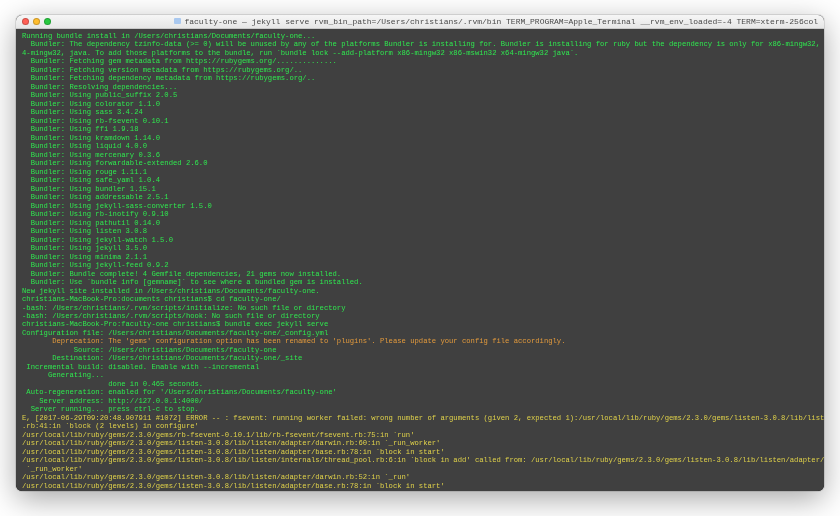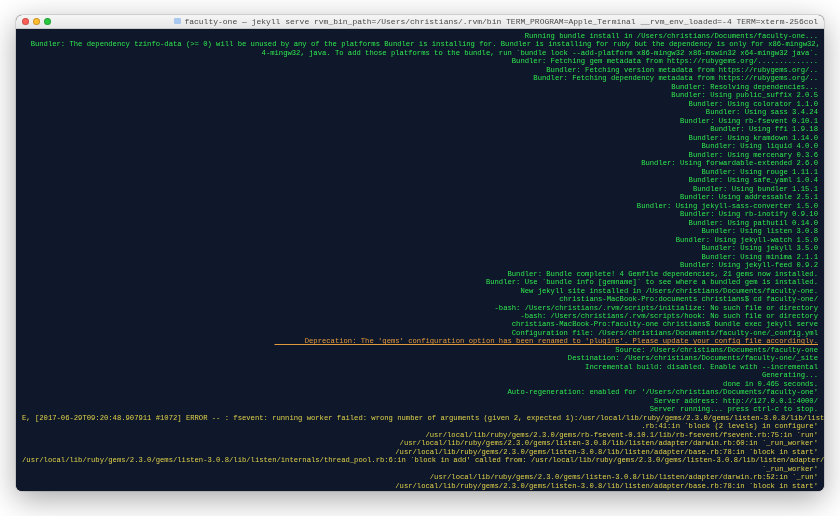--- a/index.html
+++ b/index.html
@@ -36,31 +36,30 @@
   }
   .traffic { display: flex; gap: 4px; margin-right: 120px; }
   .dot { width: 7px; height: 7px; border-radius: 50%; border: 0.5px solid rgba(0,0,0,0.2); }
   .dot.close { background: #ff5f56; }
   .dot.min   { background: #ffbd2e; }
   .dot.max   { background: #27c93f; }
   .folder-icon { width:8px; height:6px; background:#a9c8ef; border-radius:1px; position:relative; top:-1px; }
   .title-text { white-space: nowrap; overflow: hidden; text-overflow: clip; flex:0 1 auto; color:#4a4a4a; }
   .term {
     flex: 1;
-    background: #0f172a;
+    background: #404040;
     padding: 3px 6px 14px 6px;
     color: #2fe84f;
     overflow: hidden;
     white-space: pre;
-    text-align: right;
   }
   .line { white-space: pre; }
   .dim { color: #2fe84f; }
   .yellow { color: #e0d24a; }
-  .orange { color: #e39a3c; text-decoration: underline; }
+  .orange { color: #e39a3c; }
 </style>
 </head>
 <body>
 
 <div class="window">
   <div class="titlebar">
     <div class="traffic">
       <div class="dot close"></div>
       <div class="dot min"></div>
       <div class="dot max"></div>

